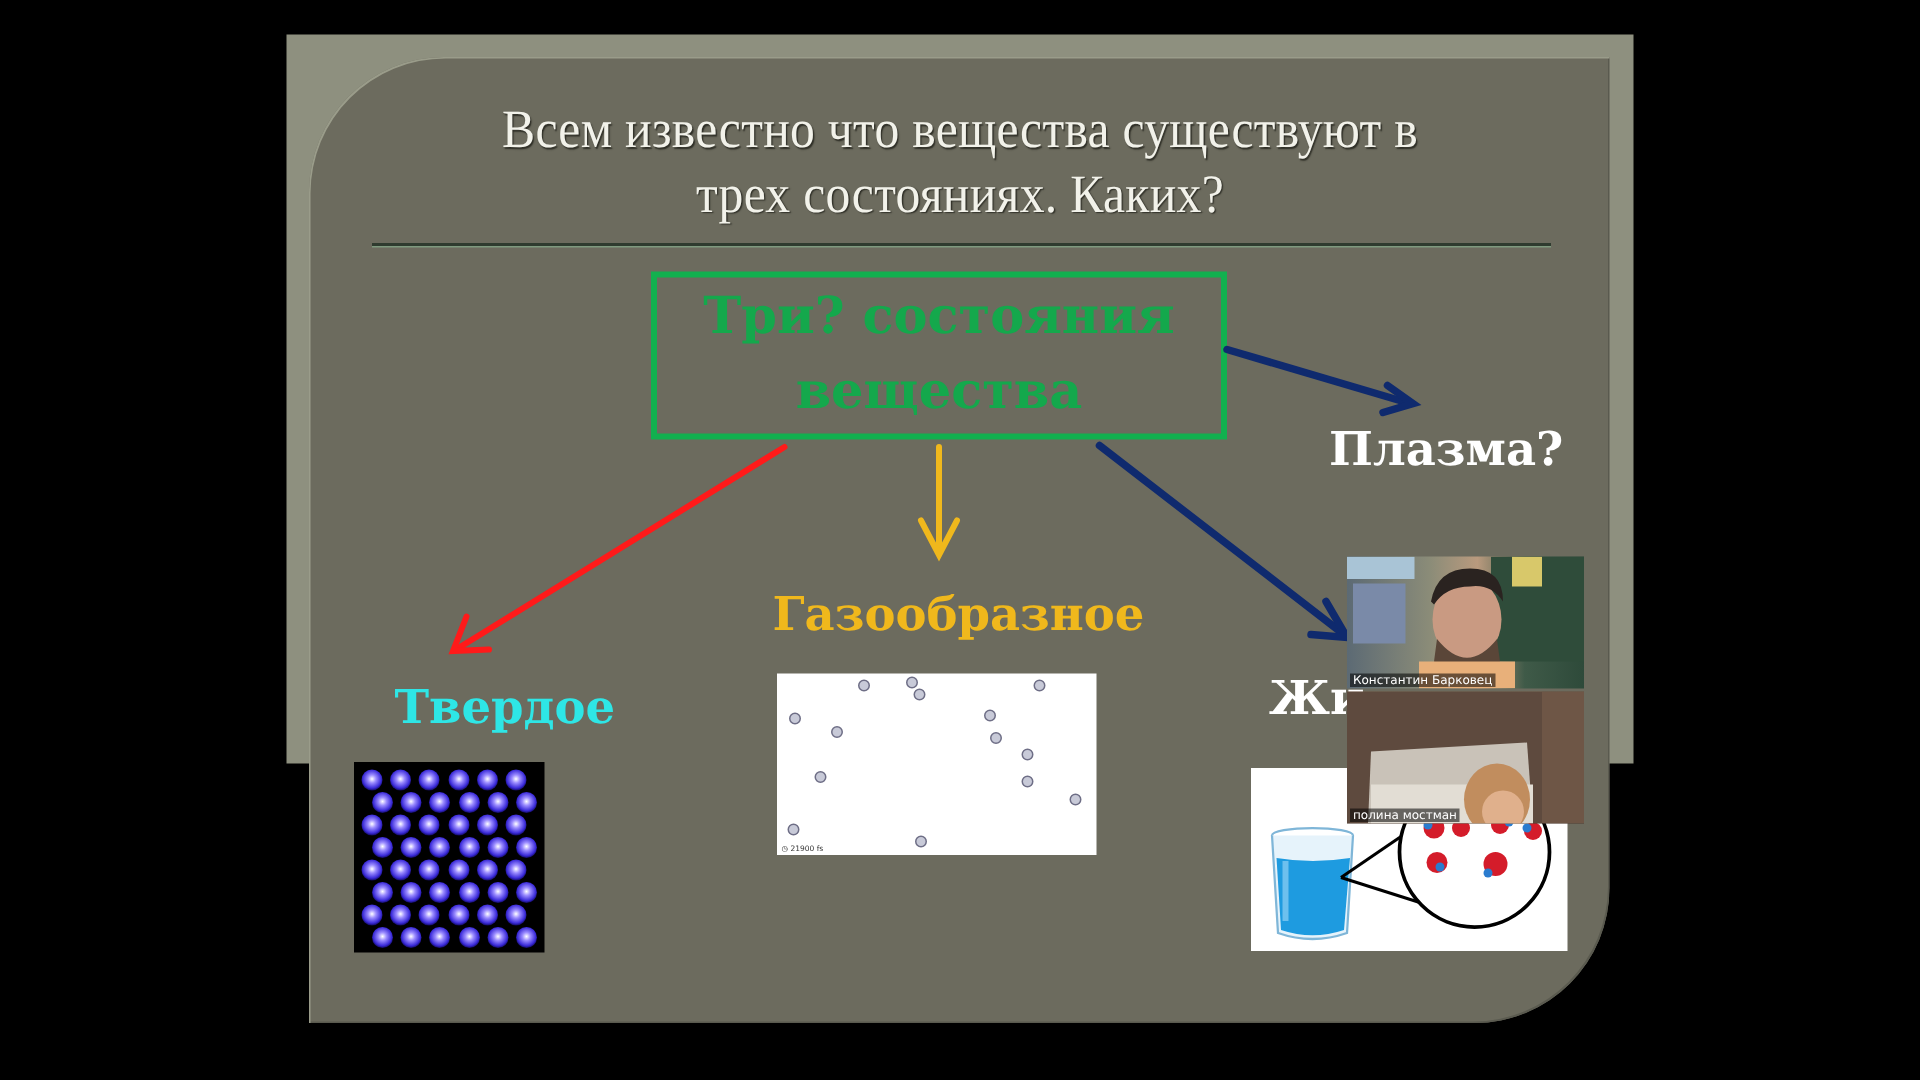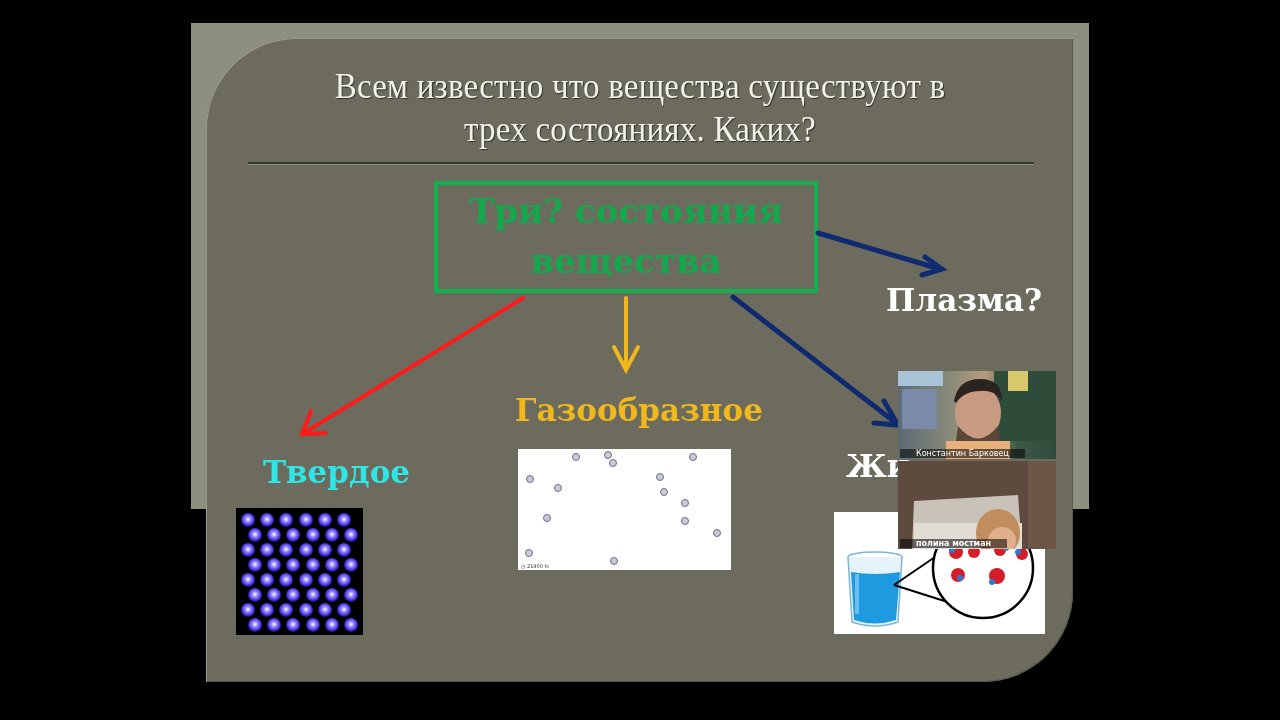--- a/index.html
+++ b/index.html
@@ -15,21 +15,21 @@
     .centerbox { position:absolute; left:243px; top:158px; width:376px; height:104px; border:4px solid #12b04f; }
     .centerbox span { position:absolute; left:0; width:100%; text-align:center; color:#14a84c; font-weight:bold; font-size:34px; font-family:"DejaVu Serif", serif; }
     .lbl { position:absolute; font-family:"DejaVu Serif", serif; font-weight:bold; font-size:31px; white-space:nowrap; }
     svg.arrows { position:absolute; left:0; top:0; }
     .solid-img { position:absolute; left:45px; top:485px; width:127px; height:127px; background:#000; }
     .gas-img { position:absolute; left:327px; top:426px; width:213px; height:121px; background:#fff; }
     .gas-img .dot { position:absolute; width:6px; height:6px; border-radius:50%; background:#c8cad8; border:1px solid #6e6e86; }
     .gas-img .time { position:absolute; left:3px; bottom:1px; font-size:5px; font-family:"DejaVu Sans", sans-serif; color:#333; }
     .liquid-img { position:absolute; left:643px; top:489px; width:211px; height:122px; background:#fff; }
     .video { position:absolute; width:158px; height:88px; overflow:hidden; }
-    .video .name { position:absolute; left:2px; bottom:1px; color:#fff; font-family:"DejaVu Sans", sans-serif; font-size:8px; background:rgba(0,0,0,0.55); padding:0 16px; }
+    .video .name { position:absolute; left:2px; bottom:1px; color:#fff; font-family:"DejaVu Sans", sans-serif; font-size:8px; background:rgba(0,0,0,0.55); padding:0 2px; }
   </style>
 </head>
 <body>
 
 <div class="slide">
   <div class="panel"></div>
 
   <div class="title">
     <div>Всем известно что вещества существуют в</div>
     <div>трех состояниях. Каких?</div>
@@ -186,21 +186,21 @@
     <rect x="96" y="0" width="62" height="70" fill="#2f4c3a"></rect>
     <rect x="110" y="0" width="20" height="20" fill="#d8c86a"></rect>
     <ellipse cx="80" cy="42" rx="23" ry="28" fill="#c99a82"></ellipse>
     <path d="M56 30 Q60 8 82 8 Q104 8 104 30 Q96 18 82 20 Q66 20 58 32 Z" fill="#2a2320"></path>
     <path d="M60 55 Q80 80 100 55 L102 70 Q80 88 58 70 Z" fill="#5a4638"></path>
     <rect x="48" y="70" width="64" height="18" fill="#e8b07a"></rect>
   </svg>
   <div class="name">Константин Барковец</div>
 </div>
 
-<div class="video" style="left:898px; top:461px; background:linear-gradient(180deg,#6b5444 0%,#8a6a52 40%,#a6886e 70%,#4a3a30 100%);font-weight:bold;">
+<div class="video" style="left:898px; top:461px; background:linear-gradient(180deg,#6b5444 0%,#8a6a52 40%,#a6886e 70%,#4a3a30 100%);">
   <svg width="158" height="88">
     <rect x="0" y="0" width="158" height="88" fill="#5e4a3e"></rect>
     <rect x="130" y="0" width="28" height="88" fill="#6e5646"></rect>
     <path d="M16 40 L120 34 L124 88 L14 88 Z" fill="#c9c2b8"></path>
     <rect x="16" y="62" width="108" height="26" fill="#e2ddd4"></rect>
     <ellipse cx="100" cy="72" rx="22" ry="24" fill="#c18d5e"></ellipse>
     <ellipse cx="104" cy="80" rx="14" ry="14" fill="#e0b08c"></ellipse>
   </svg>
   <div class="name">полина мостман</div>
 </div>

